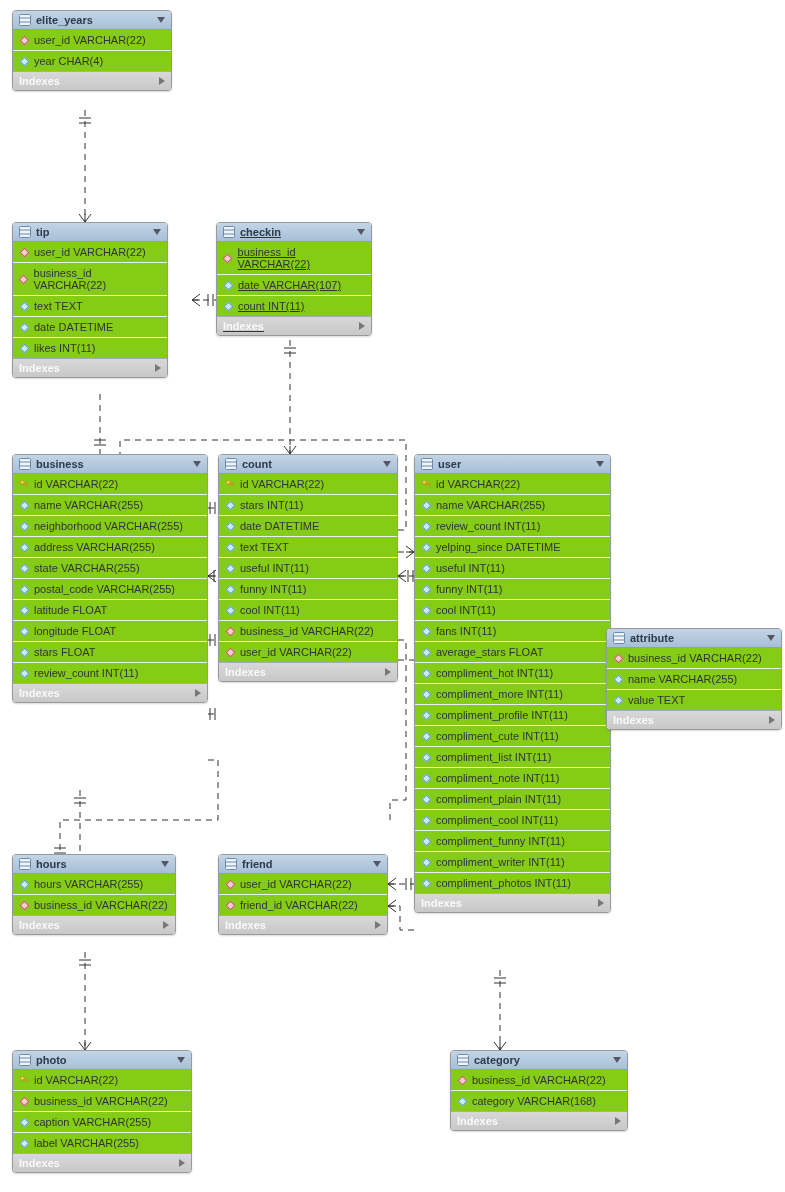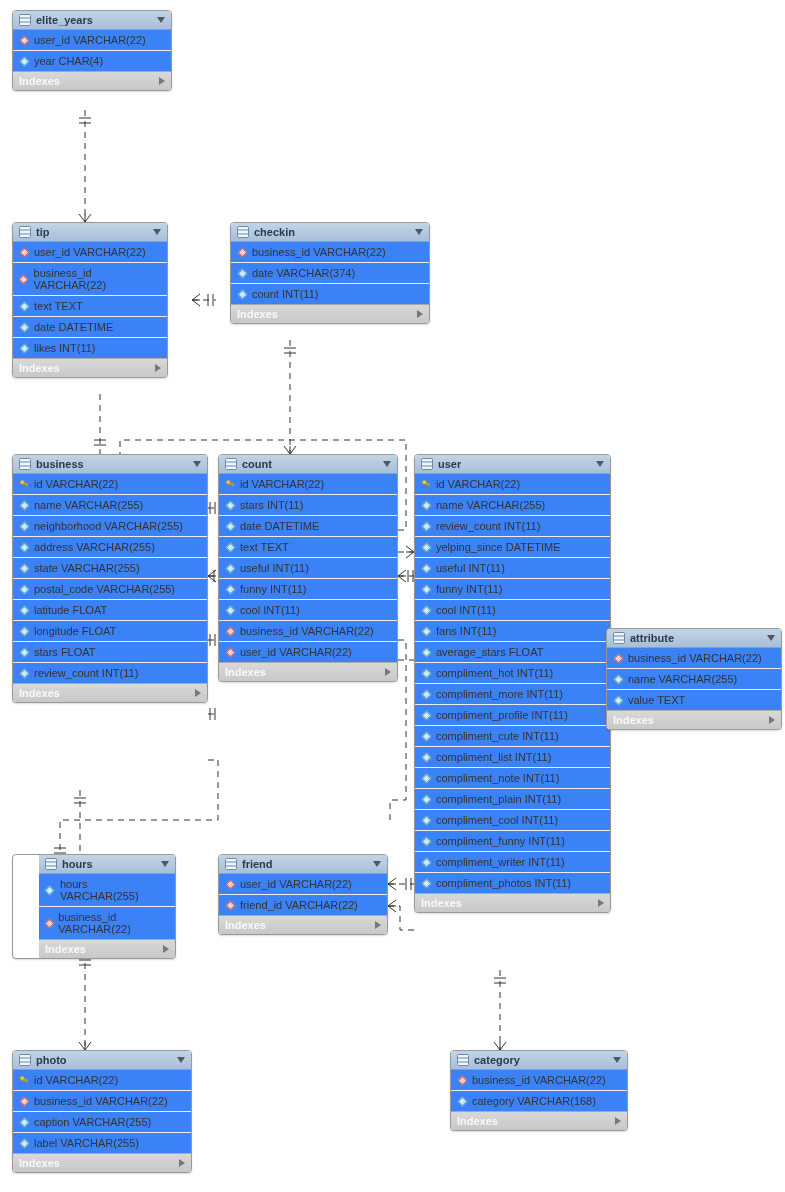--- a/index.html
+++ b/index.html
@@ -3,21 +3,21 @@
 <meta charset="utf-8">
 <style>
 *{box-sizing:border-box;margin:0;padding:0}
 body{font-family:Arial,Helvetica,sans-serif;font-size:11px;color:#333;background:#fff;width:785px;height:1192px;position:relative}
 .entity{position:absolute;border:1px solid #999;border-radius:4px;background:#fff;box-shadow:0 1px 2px rgba(0,0,0,.15);overflow:hidden}
 .ehdr{background:linear-gradient(#c3d5e6,#a6bfd8);border-bottom:1px solid #8aa3bc;padding:3px 6px;display:flex;align-items:center;gap:5px;font-weight:bold;color:#2b3a4a}
 .ehdr .ticon{width:12px;height:12px;display:inline-flex;align-items:center;justify-content:center}
 .ehdr .ticon svg{width:12px;height:12px}
 .ehdr .title{flex:1}
 .tri{width:0;height:0;border-left:4px solid transparent;border-right:4px solid transparent;border-top:6px solid #556}
-.cols{background:#3b82f6}
+.cols{background:#84cc16}
 .col{display:flex;align-items:center;gap:5px;padding:4px 6px;border-bottom:1px solid #eee}
 .col:last-child{border-bottom:none}
 .col .cicon{width:10px;height:10px;display:inline-flex;align-items:center;justify-content:center}
 .key svg{width:10px;height:10px}
 .dia{width:7px;height:7px;transform:rotate(45deg);border:1px solid #5aa0c0;background:#cfeaf5}
 .dia.fk{border-color:#c05a5a;background:#f5cfcf}
 .col .cname{color:#333}
 .idx{background:linear-gradient(#d8d8d8,#c8c8c8);border-top:1px solid #aaa;padding:3px 6px;display:flex;align-items:center;color:#fafafa;font-weight:bold}
 .idx .lbl{flex:1}
 .idx .arr{width:0;height:0;border-top:4px solid transparent;border-bottom:4px solid transparent;border-left:6px solid #777}
@@ -184,21 +184,21 @@
             <span class="dia"></span>
           </span>
           <span class="cname">likes INT(11)</span>
         </div>
       </div>
       <div class="idx">
         <span class="lbl">Indexes</span>
         <span class="arr"></span>
       </div>
     </div>
-    <div class="entity" style="left: 230px; top: 222px; width: 200px;">
+    <div class="entity" style="left: 216px; top: 222px; width: 156px; text-decoration: underline;">
       <div class="ehdr">
         <span class="ticon">
           <svg viewBox="0 0 12 12">
             <rect x="0.5" y="0.5" width="11" height="11" rx="1" fill="#eef4fa" stroke="#6b8aab"></rect>
             <line x1="0.5" y1="4" x2="11.5" y2="4" stroke="#6b8aab"></line>
             <line x1="0.5" y1="8" x2="11.5" y2="8" stroke="#6b8aab"></line>
           </svg>
         </span>
         <span class="title">checkin</span>
         <span class="tri"></span>
@@ -207,21 +207,21 @@
         <div class="col">
           <span class="cicon">
             <span class="dia fk"></span>
           </span>
           <span class="cname">business_id VARCHAR(22)</span>
         </div>
         <div class="col">
           <span class="cicon">
             <span class="dia"></span>
           </span>
-          <span class="cname">date VARCHAR(374)</span>
+          <span class="cname">date VARCHAR(107)</span>
         </div>
         <div class="col">
           <span class="cicon">
             <span class="dia"></span>
           </span>
           <span class="cname">count INT(11)</span>
         </div>
       </div>
       <div class="idx">
         <span class="lbl">Indexes</span>
@@ -561,21 +561,21 @@
             <span class="dia"></span>
           </span>
           <span class="cname">value TEXT</span>
         </div>
       </div>
       <div class="idx">
         <span class="lbl">Indexes</span>
         <span class="arr"></span>
       </div>
     </div>
-    <div class="entity" style="left: 12px; top: 854px; width: 164px; padding-left: 26px;">
+    <div class="entity" style="left: 12px; top: 854px; width: 164px;">
       <div class="ehdr">
         <span class="ticon">
           <svg viewBox="0 0 12 12">
             <rect x="0.5" y="0.5" width="11" height="11" rx="1" fill="#eef4fa" stroke="#6b8aab"></rect>
             <line x1="0.5" y1="4" x2="11.5" y2="4" stroke="#6b8aab"></line>
             <line x1="0.5" y1="8" x2="11.5" y2="8" stroke="#6b8aab"></line>
           </svg>
         </span>
         <span class="title">hours</span>
         <span class="tri"></span>

